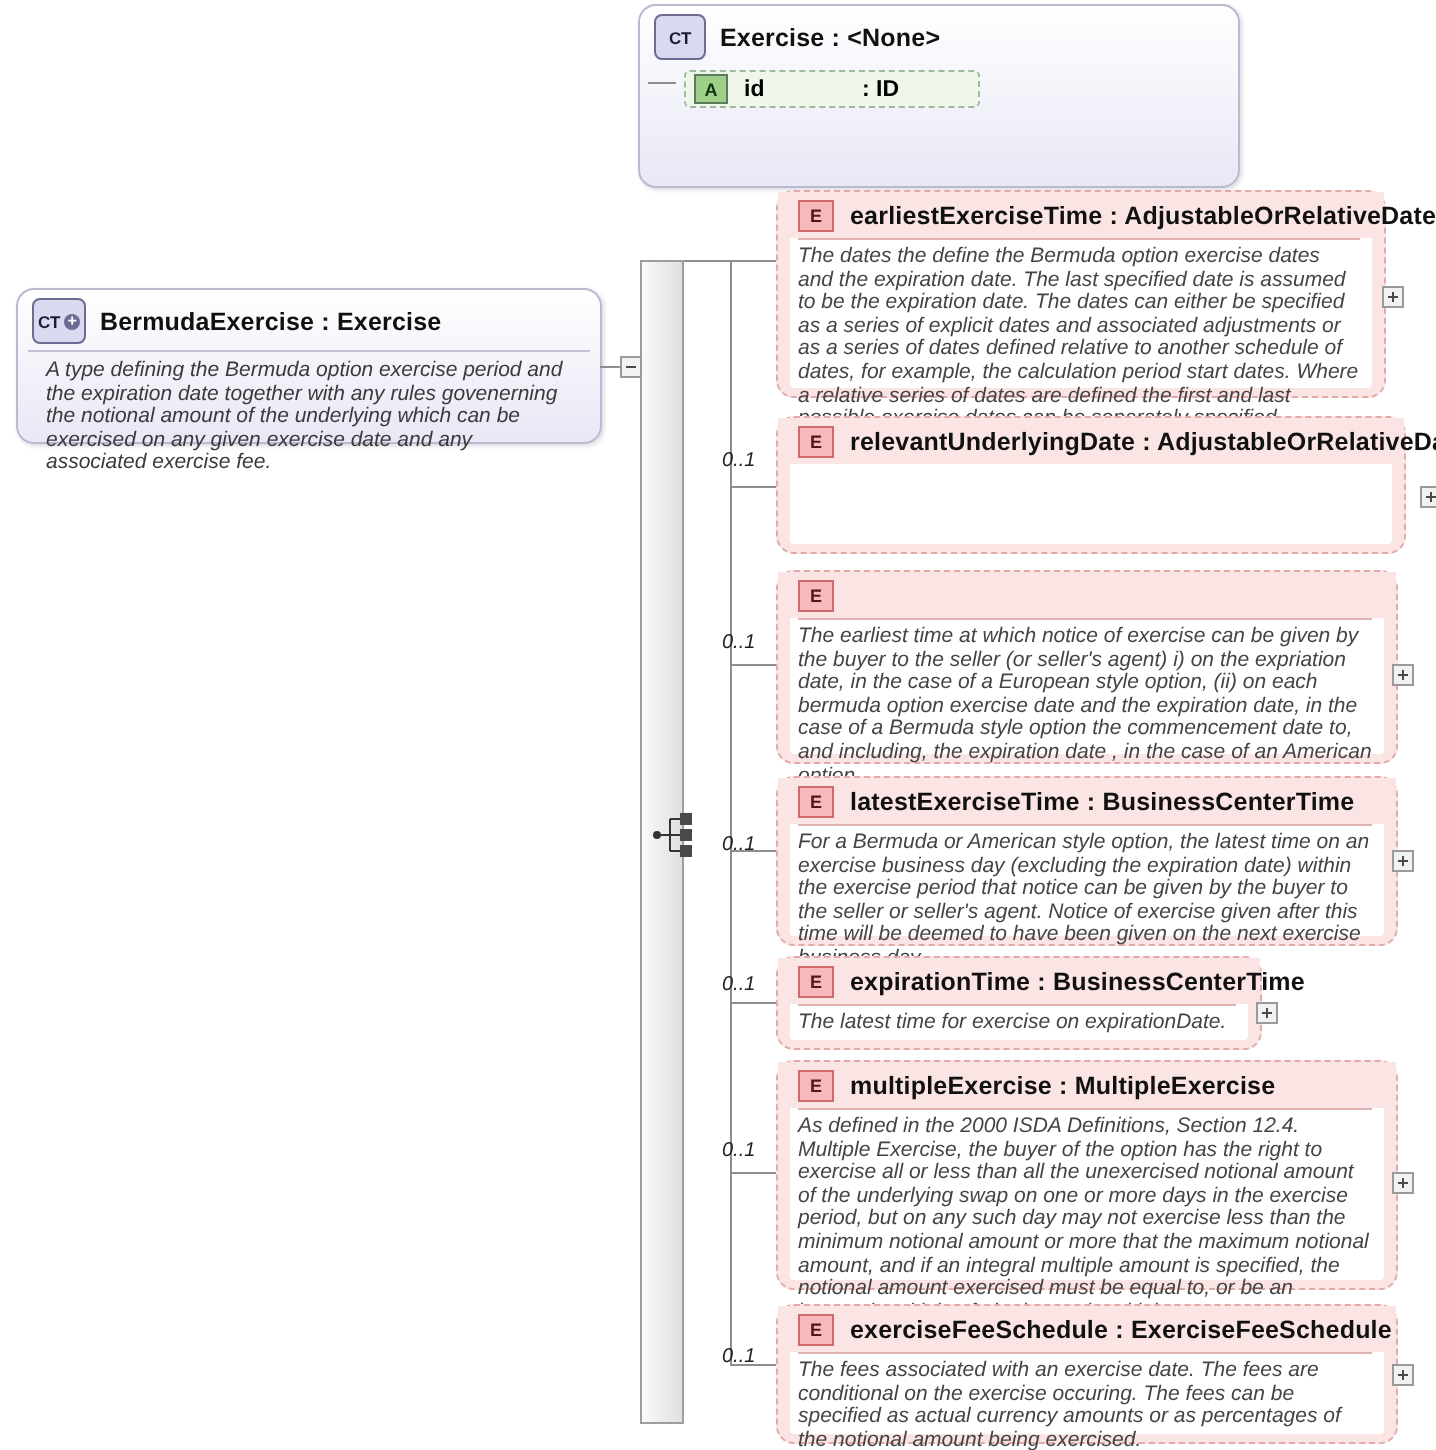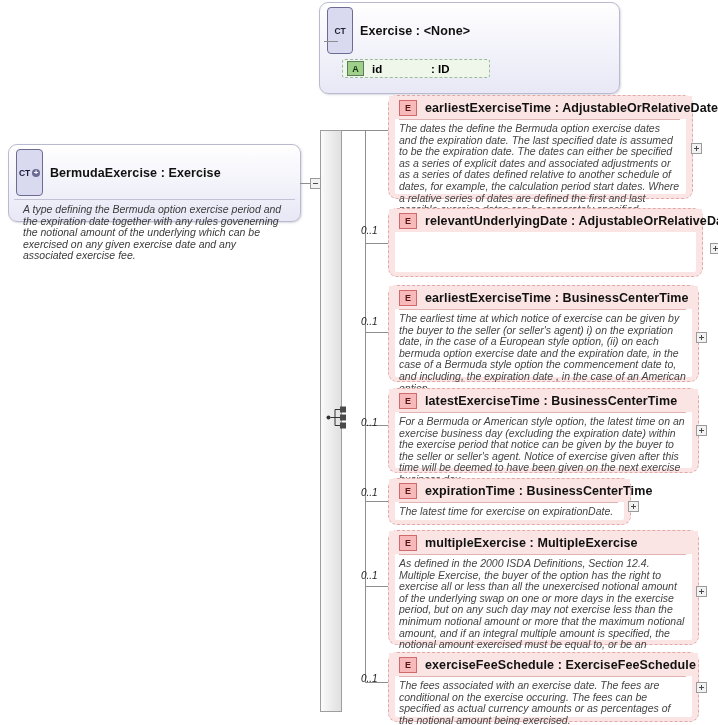--- a/index.html
+++ b/index.html
@@ -54,21 +54,21 @@
     box-shadow: 1px 1px 2px rgba(120,120,150,0.28);
   }
   .ct-box .node-doc { border-top-color: #c3c3d6; }
 
   .icon-ct {
     display: inline-flex;
     align-items: center;
     justify-content: center;
     height: 13px;
     min-width: 20px;
-    padding: 16px 2px;
+    padding: 4px 2px;
     margin-right: 7px;
     border: 1px solid #6b6b93;
     border-radius: 4px;
     background: #d9d9ef;
     font-size: 8.5px;
     font-weight: bold;
     letter-spacing: -0.2px;
     color: #1b1b3a;
     font-family: "Liberation Sans", sans-serif;
   }
@@ -302,23 +302,20 @@
     </span>
   </div>
 </div>
 <div class="toggle plus" style="left:710px; top:243px;"></div>
 
 <div class="mult" style="left:361px; top:316px;">0..1</div>
 <div class="node el-box" style="left:388px; top:285px; width:311px; height:97px;">
   <div class="el-inner" style="right:6px;"></div>
   <div class="node-header" style="position:relative; padding-left:10px;">
     <span class="icon-el">E</span>
-    <span class="node-title">
-      <span>earliestExerciseTime</span><span class="sep"> : </span><span>BusinessCenterTime</span>
-    </span>
   </div>
   <div class="node-doc" style="position:relative; background:transparent; margin:0 12px 0 10px; padding:3px 0 0 0;">The earliest time at which notice of exercise can be given by the buyer to the seller (or seller's agent) i) on the expriation date, in the case of a European style option, (ii) on each bermuda option exercise date and the expiration date, in the case of a Bermuda style option the commencement date to, and including, the expiration date , in the case of an American option.</div>
 </div>
 <div class="toggle plus" style="left:696px; top:332px;"></div>
 
 <div class="mult" style="left:361px; top:417px;">0..1</div>
 <div class="node el-box" style="left:388px; top:388px; width:311px; height:85px;">
   <div class="el-inner" style="right:6px;"></div>
   <div class="node-header" style="position:relative; padding-left:10px;">
     <span class="icon-el">E</span>

